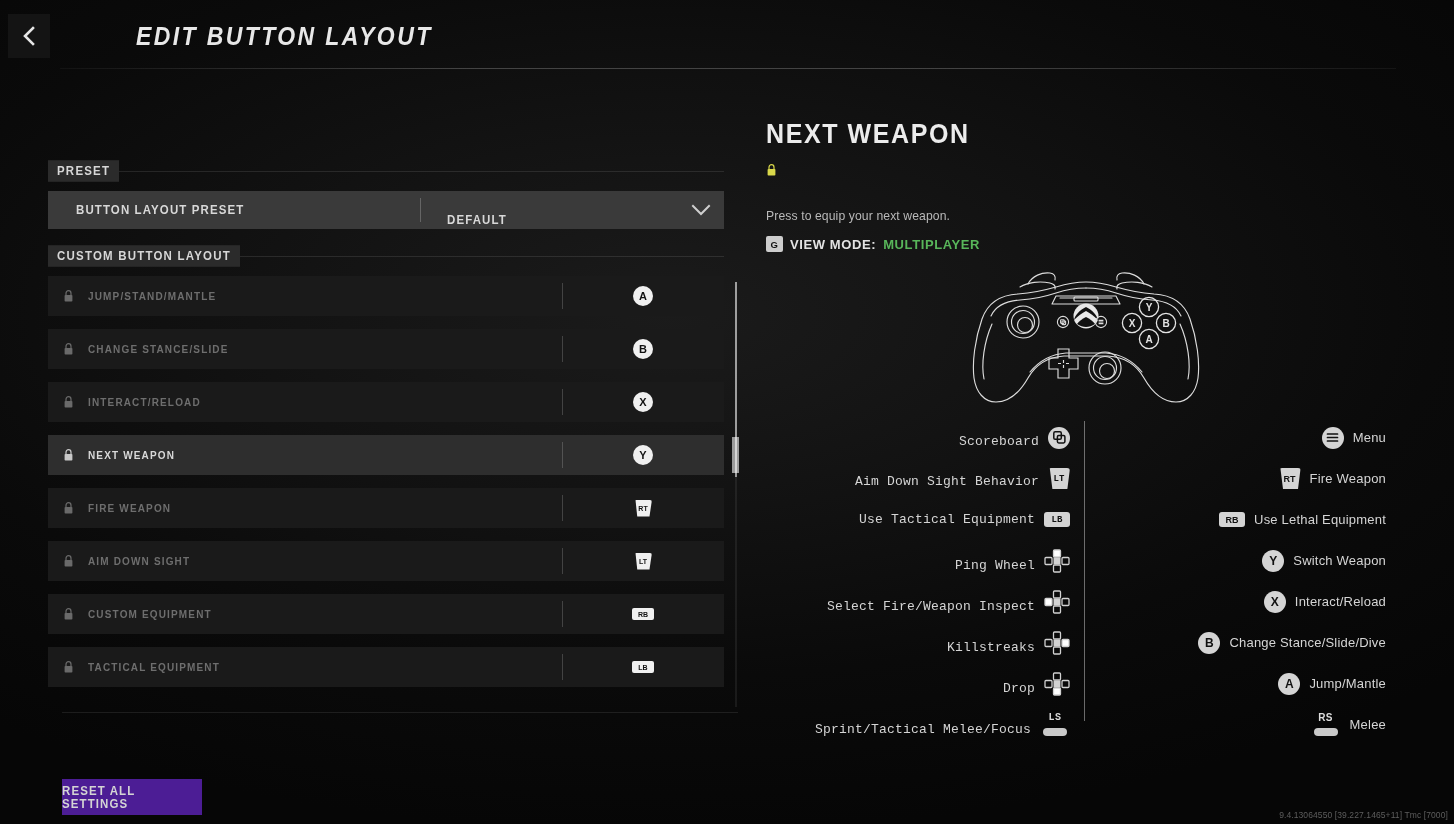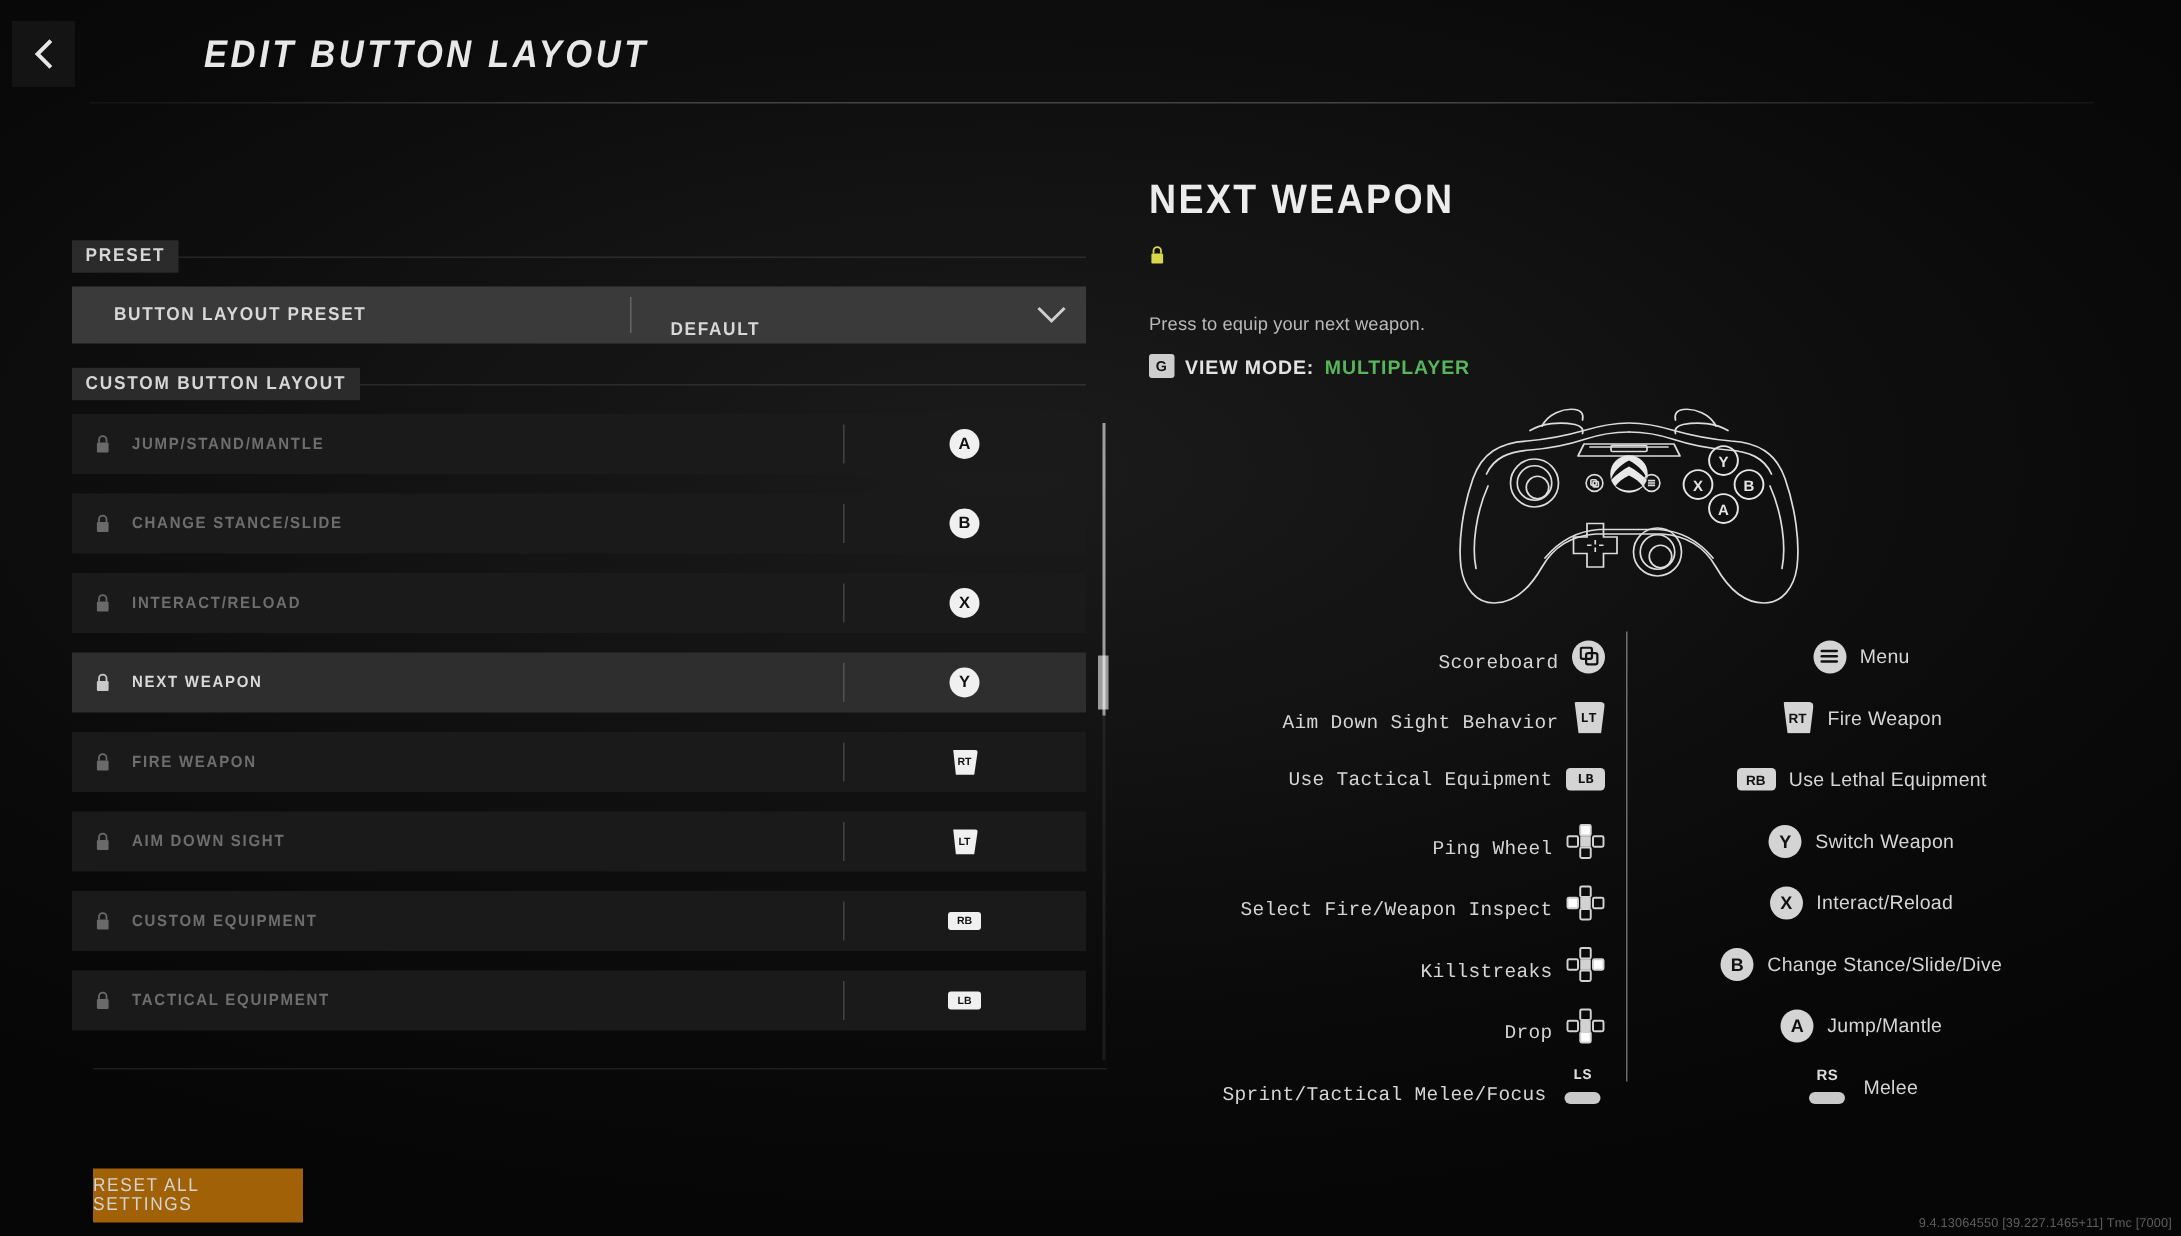--- a/index.html
+++ b/index.html
@@ -92,22 +92,22 @@
     position:absolute; left:735px; top:282px; width:2px; height:195px;
     background:rgba(255,255,255,0.55);
   }
   #list-bottom-rule{
     position:absolute; left:62px; top:712px; width:676px; height:1px;
     background:rgba(255,255,255,0.09);
   }
 
   #reset-btn{
     position:absolute; left:62px; top:779px; width:140px; height:36px;
-    background:#a16207; display:flex; align-items:center; justify-content:flex-end;
-    font-size:11.5px; letter-spacing:1.1px; color:#d4d4d4; font-weight:400;
+    background:#4c1d95; display:flex; align-items:center; justify-content:flex-end;
+    font-size:11.5px; letter-spacing:1.1px; color:#d4d4d4; font-weight:700;
     cursor:pointer; transform-origin:left top;
   }
   #reset-btn span{ transform:scaleY(1.08); }
 
   
   #right-panel{ position:absolute; left:766px; top:118px; width:640px; }
   #detail-title{
     font-size:25px; letter-spacing:1.6px; font-weight:700; color:#ececec;
     transform:scaleY(1.1); transform-origin:left top;
   }
@@ -142,21 +142,21 @@
   }
   .legend-row{
     display:flex; align-items:center; height:41px;
   }
   .legend-left{
     width:308px; display:flex; align-items:flex-end; justify-content:flex-end; gap:9px;
     padding-right:4px;
     font-family:Liberation Mono, monospace;
   }
   .legend-right{
-    width:312px; display:flex; align-items:center; justify-content:center; gap:9px;
+    width:312px; display:flex; align-items:center; justify-content:flex-end; gap:9px;
     padding-left:22px;
   }
   .legend-label{ font-size:13px; color:#d5d5d5; letter-spacing:0.2px; white-space:nowrap; }
 
   
   .ic-circle{
     width:22px; height:22px; border-radius:50%; background:#d4d4d4; color:#111;
     display:inline-flex; align-items:center; justify-content:center;
     font-size:12px; font-weight:700; flex:none;
   }

